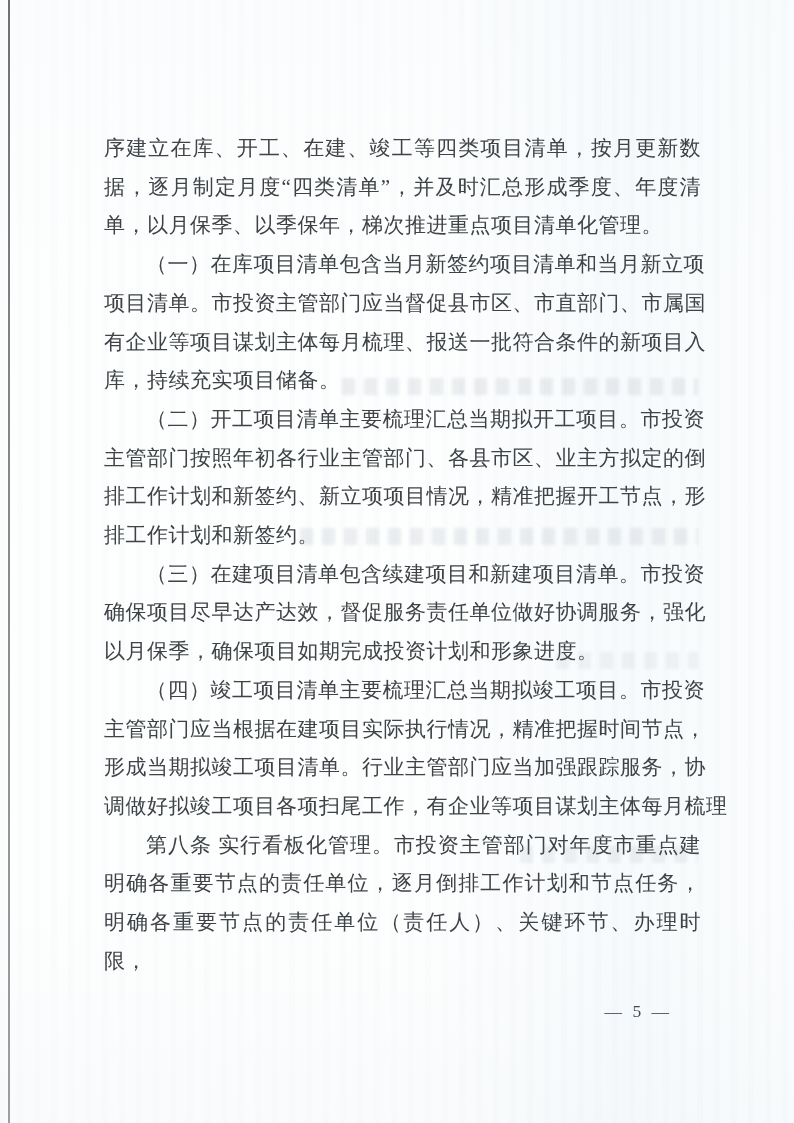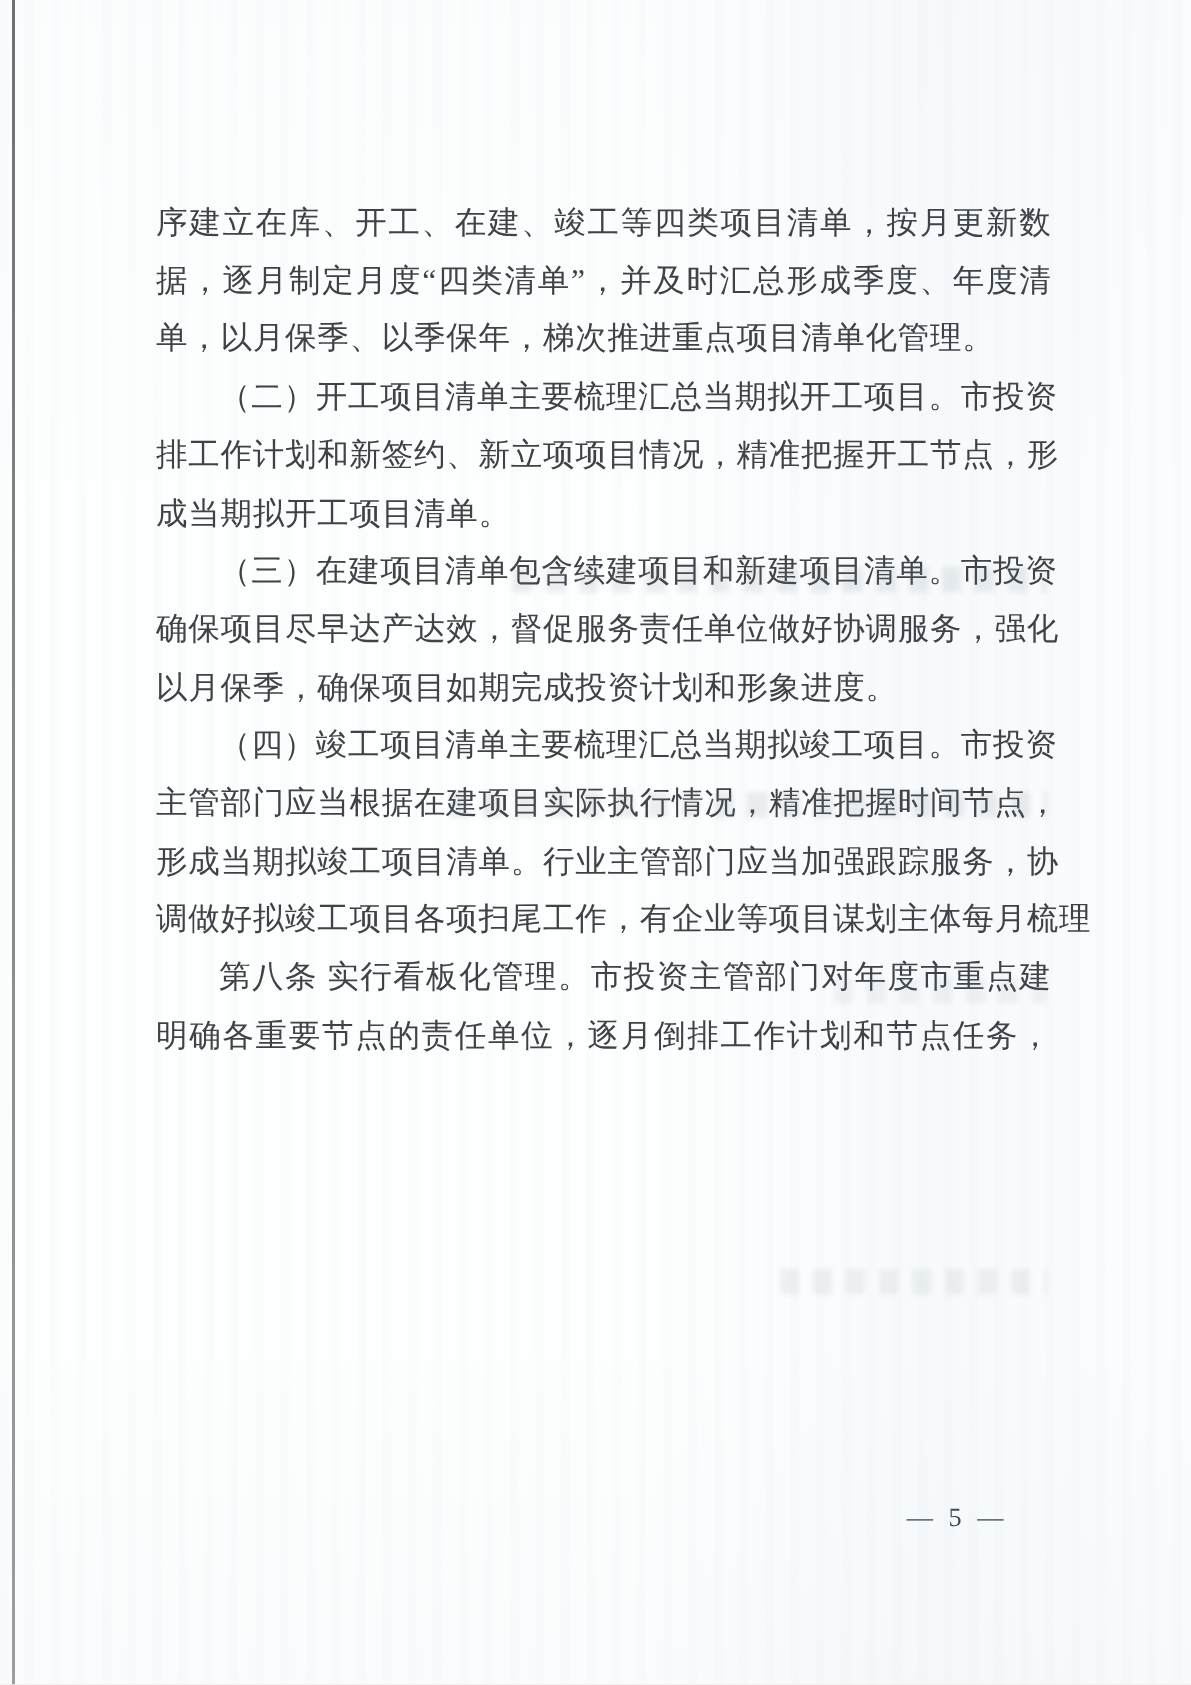--- a/index.html
+++ b/index.html
@@ -94,38 +94,46 @@
   <div class="scan-streaks"></div>
   <div class="edge-line"></div>
 
   <div class="text-block">
     <p class="para">
       <span class="line">序建立在库、开工、在建、竣工等四类项目清单，按月更新数</span>
       <span class="line">据，逐月制定月度“四类清单”，并及时汇总形成季度、年度清</span>
       <span class="line para-end">单，以月保季、以季保年，梯次推进重点项目清单化管理。</span>
     </p>
     <p class="para">
+      <span class="line para-start">（一）在库项目清单包含当月新签约项目清单和当月新立项</span>
+      <span class="line">项目清单。市投资主管部门应当督促县市区、市直部门、市属国</span>
+      <span class="line">有企业等项目谋划主体每月梳理、报送一批符合条件的新项目入</span>
+      <span class="line para-end">库，持续充实项目储备。</span>
+    </p>
+    <p class="para">
       <span class="line para-start">（二）开工项目清单主要梳理汇总当期拟开工项目。市投资</span>
+      <span class="line">主管部门按照年初各行业主管部门、各县市区、业主方拟定的倒</span>
       <span class="line">排工作计划和新签约、新立项项目情况，精准把握开工节点，形</span>
-      <span class="line para-end">成当期拟开工项目清单。</span>
+      <span class="line para-end">排工作计划和新签约。</span>
     </p>
     <p class="para">
       <span class="line para-start">（三）在建项目清单包含续建项目和新建项目清单。市投资</span>
       <span class="line">确保项目尽早达产达效，督促服务责任单位做好协调服务，强化</span>
       <span class="line para-end">以月保季，确保项目如期完成投资计划和形象进度。</span>
     </p>
     <p class="para">
       <span class="line para-start">（四）竣工项目清单主要梳理汇总当期拟竣工项目。市投资</span>
       <span class="line">主管部门应当根据在建项目实际执行情况，精准把握时间节点，</span>
       <span class="line">形成当期拟竣工项目清单。行业主管部门应当加强跟踪服务，协</span>
       <span class="line">调做好拟竣工项目各项扫尾工作，有企业等项目谋划主体每月梳理</span>
     </p>
     <p class="para">
       <span class="line para-start">第八条 实行看板化管理。市投资主管部门对年度市重点建</span>
       <span class="line">明确各重要节点的责任单位，逐月倒排工作计划和节点任务，</span>
+      <span class="line para-end">明确各重要节点的责任单位（责任人）、关键环节、办理时限，</span>
     </p>
   </div>
 
   <div class="ghost g1"></div>
   <div class="ghost g2"></div>
   <div class="ghost g3"></div>
   <div class="ghost g4"></div>
 
   <div class="page-number">— 5 —</div>
 </div>

